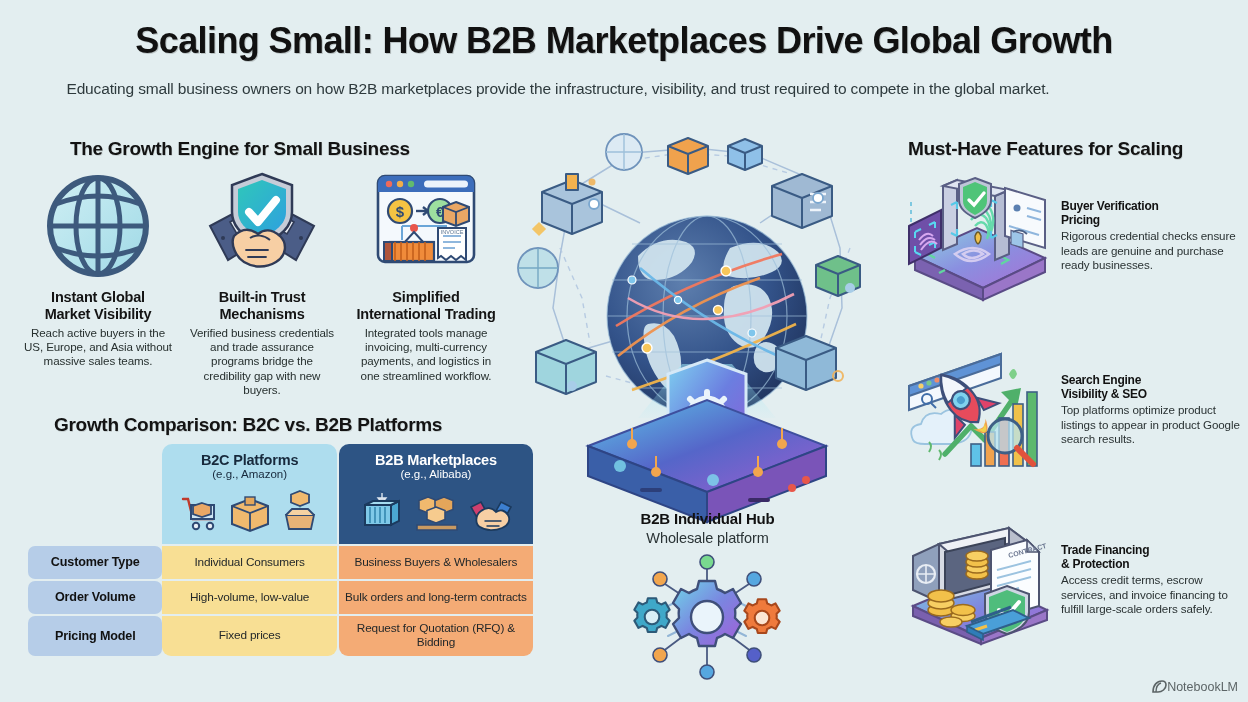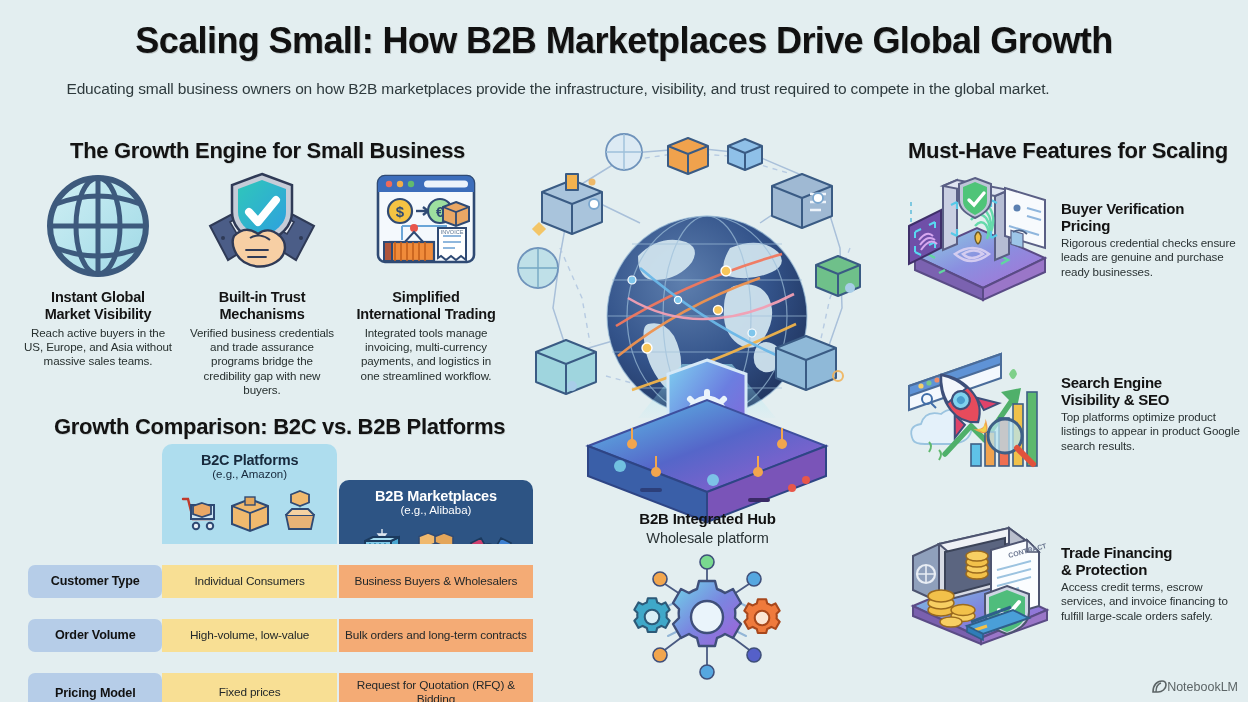--- a/index.html
+++ b/index.html
@@ -18,51 +18,51 @@
     font-size:36px; font-weight:bold; letter-spacing:-0.6px; color:#111;
     text-shadow:1px 1px 0 rgba(0,0,0,0.18);
   }
   .hdr-sub{
     position:absolute; left:0; top:80px; width:1116px; text-align:center;
     font-size:15.5px; color:#2e3a3d; letter-spacing:-0.15px;
   }
 
   
   .sec-title{
-    position:absolute; font-size:22px; font-weight:bold; color:#131313;
+    position:absolute; font-size:19px; font-weight:bold; color:#131313;
     letter-spacing:-0.3px; text-shadow:0.6px 0.6px 0 rgba(0,0,0,0.12);
   }
 
   
   .growth{ position:absolute; left:22px; top:166px; width:480px; height:230px;
            display:flex; justify-content:space-between; }
   .gcard{ width:152px; display:flex; flex-direction:column; align-items:center; }
   .gicon{ width:112px; height:115px; position:relative; }
   .gname{ margin-top:8px; font-size:14.5px; font-weight:bold; line-height:1.16;
           text-align:center; color:#141414; letter-spacing:-0.2px; }
   .gdesc{ margin-top:3px; font-size:11.6px; line-height:1.24; text-align:center;
           color:#27302f; letter-spacing:-0.1px; }
 
   
   .cmp{ position:absolute; left:28px; top:444px; width:505px; }
   .cmp-head{ display:flex; height:100px; }
   .ch{ position:relative; overflow:hidden; }
   .ch-spacer{ width:135px; }
   .ch-b2c{ width:175px; background:#aeddee; border-radius:10px 10px 0 0; }
-  .ch-b2b{ width:195px; background:#2d5484; border-radius:10px 10px 0 0; margin-left:2px;margin-top:36px; }
+  .ch-b2b{ width:195px; background:#2d5484; border-radius:10px 10px 0 0; margin-left:2px; }
   .ch-t1{ text-align:center; font-size:14.5px; font-weight:bold; margin-top:8px; letter-spacing:-0.2px; }
   .ch-t2{ text-align:center; font-size:11.5px; margin-top:0px; }
   .ch-b2c .ch-t1,.ch-b2c .ch-t2{ color:#17293c; }
   .ch-b2b .ch-t1,.ch-b2b .ch-t2{ color:#ffffff; }
   .ch-icons{ display:flex; justify-content:center; align-items:flex-end; gap:9px;
              margin-top:5px; height:48px; }
 
   .crow{ display:flex; margin-top:2px; }
   .cc{ display:flex; align-items:center; justify-content:center; text-align:center;
-       font-size:11.8px; color:#23282a; letter-spacing:-0.15px; line-height:1.16; padding:8px 4px;margin-top:19px; }
+       font-size:11.8px; color:#23282a; letter-spacing:-0.15px; line-height:1.16; padding:8px 4px; }
   .cc-lbl{ width:135px; background:#b6cde8; font-weight:bold; font-size:12.6px;
            color:#111; border-radius:7px; }
   .cc-b2c{ width:175px; background:#f8df94; }
   .cc-b2b{ width:195px; background:#f4ab75; margin-left:2px; }
   .r1 .cc{ height:33px; } .r2 .cc{ height:33px; } .r3 .cc{ height:40px; }
   .r1 .cc-b2c,.r1 .cc-b2b{ border-radius:0; }
   .r3 .cc-b2c{ border-radius:0 0 9px 9px; } .r3 .cc-b2b{ border-radius:0 0 9px 9px; }
 
   
   .hero{ position:absolute; left:520px; top:128px; width:375px; height:390px; }
@@ -70,21 +70,21 @@
               font-size:15px; font-weight:bold; color:#111; letter-spacing:-0.2px; }
   .hero-cap2{ position:absolute; left:520px; top:530px; width:375px; text-align:center;
               font-size:14.5px; color:#2a3335; letter-spacing:-0.1px; }
   .hub-gear{ position:absolute; left:620px; top:552px; width:175px; height:125px; }
 
   
   .feat{ position:absolute; left:905px; width:335px; display:flex; gap:6px; }
   .f1{ top:178px; } .f2{ top:352px; } .f3{ top:522px; }
   .f-icon{ width:150px; height:122px; flex:0 0 150px; position:relative; }
   .f-txt{ flex:1; padding-top:22px; }
-  .f-ttl{ font-size:15px; font-weight:bold; line-height:1.14; color:#121212; letter-spacing:-0.25px; }
+  .f-ttl{ font-size:12px; font-weight:bold; line-height:1.14; color:#121212; letter-spacing:-0.25px; }
   .f-desc{ font-size:11.6px; line-height:1.23; color:#2a3233; margin-top:2px; letter-spacing:-0.1px; }
 
   
   .wm{ position:absolute; right:10px; bottom:8px; display:flex; align-items:center;
        color:#5c6466; font-size:12.5px; }
 
   svg{ display:block; overflow:visible; }
 </style>
 </head>
 <body>
@@ -438,21 +438,21 @@
           <circle cx="272" cy="360" r="4"></circle>
           <circle cx="286" cy="352" r="4"></circle>
         </g>
       <rect x="120" y="360" width="22" height="4" rx="2" fill="#2c3f7a"></rect>
       <rect x="228" y="370" width="22" height="4" rx="2" fill="#3a2a66"></rect>
       <circle cx="100" cy="338" r="6" fill="#7fd9ee" opacity="0.8"></circle>
       <circle cx="193" cy="352" r="6" fill="#7fd9ee" opacity="0.8"></circle>
     </svg>
   </div>
 
-  <div class="hero-cap1">B2B Integrated Hub</div>
+  <div class="hero-cap1">B2B Individual Hub</div>
   <div class="hero-cap2">Wholesale platform</div>
 
   <div class="hub-gear">
     <svg viewBox="0 0 175 125" width="175" height="125">
       <defs>
           <linearGradient id="bigGear" x1="0" y1="0" x2="1" y2="1">
         <stop offset="0" stop-color="#6fd7e8"></stop>
             <stop offset="0.5" stop-color="#7a86e0"></stop>
         <stop offset="1" stop-color="#a25fd8"></stop>
           </linearGradient>

